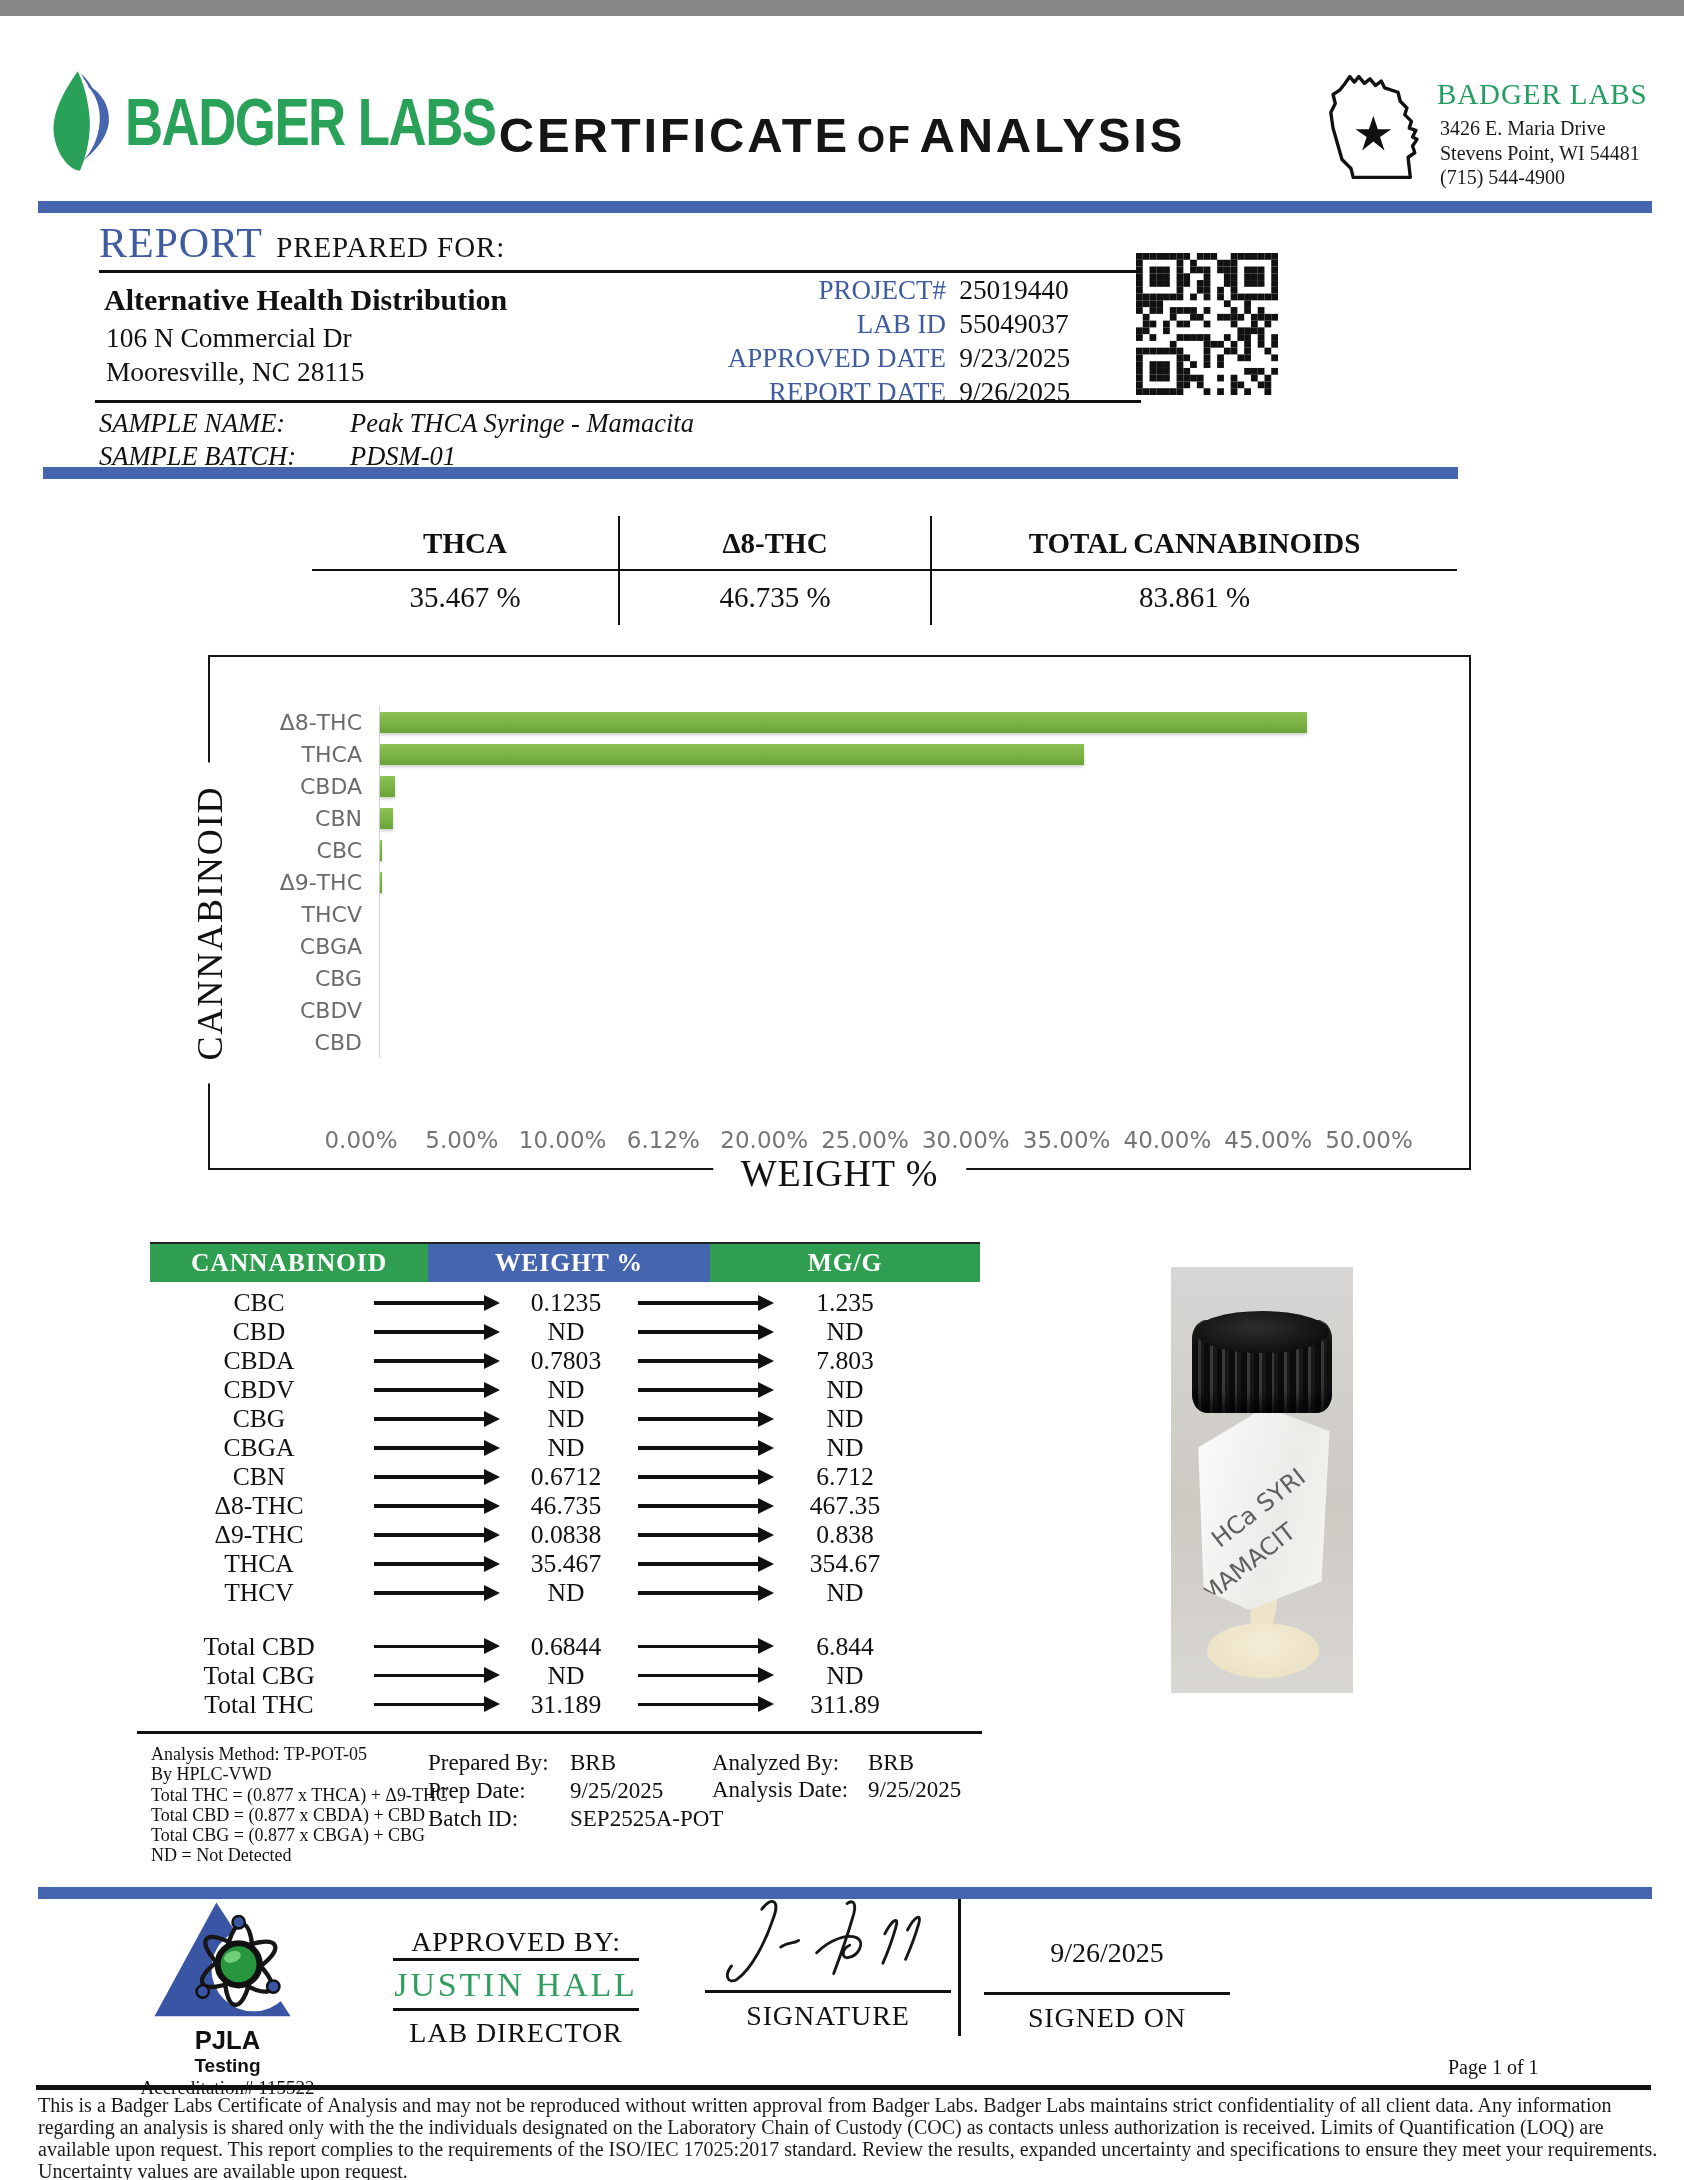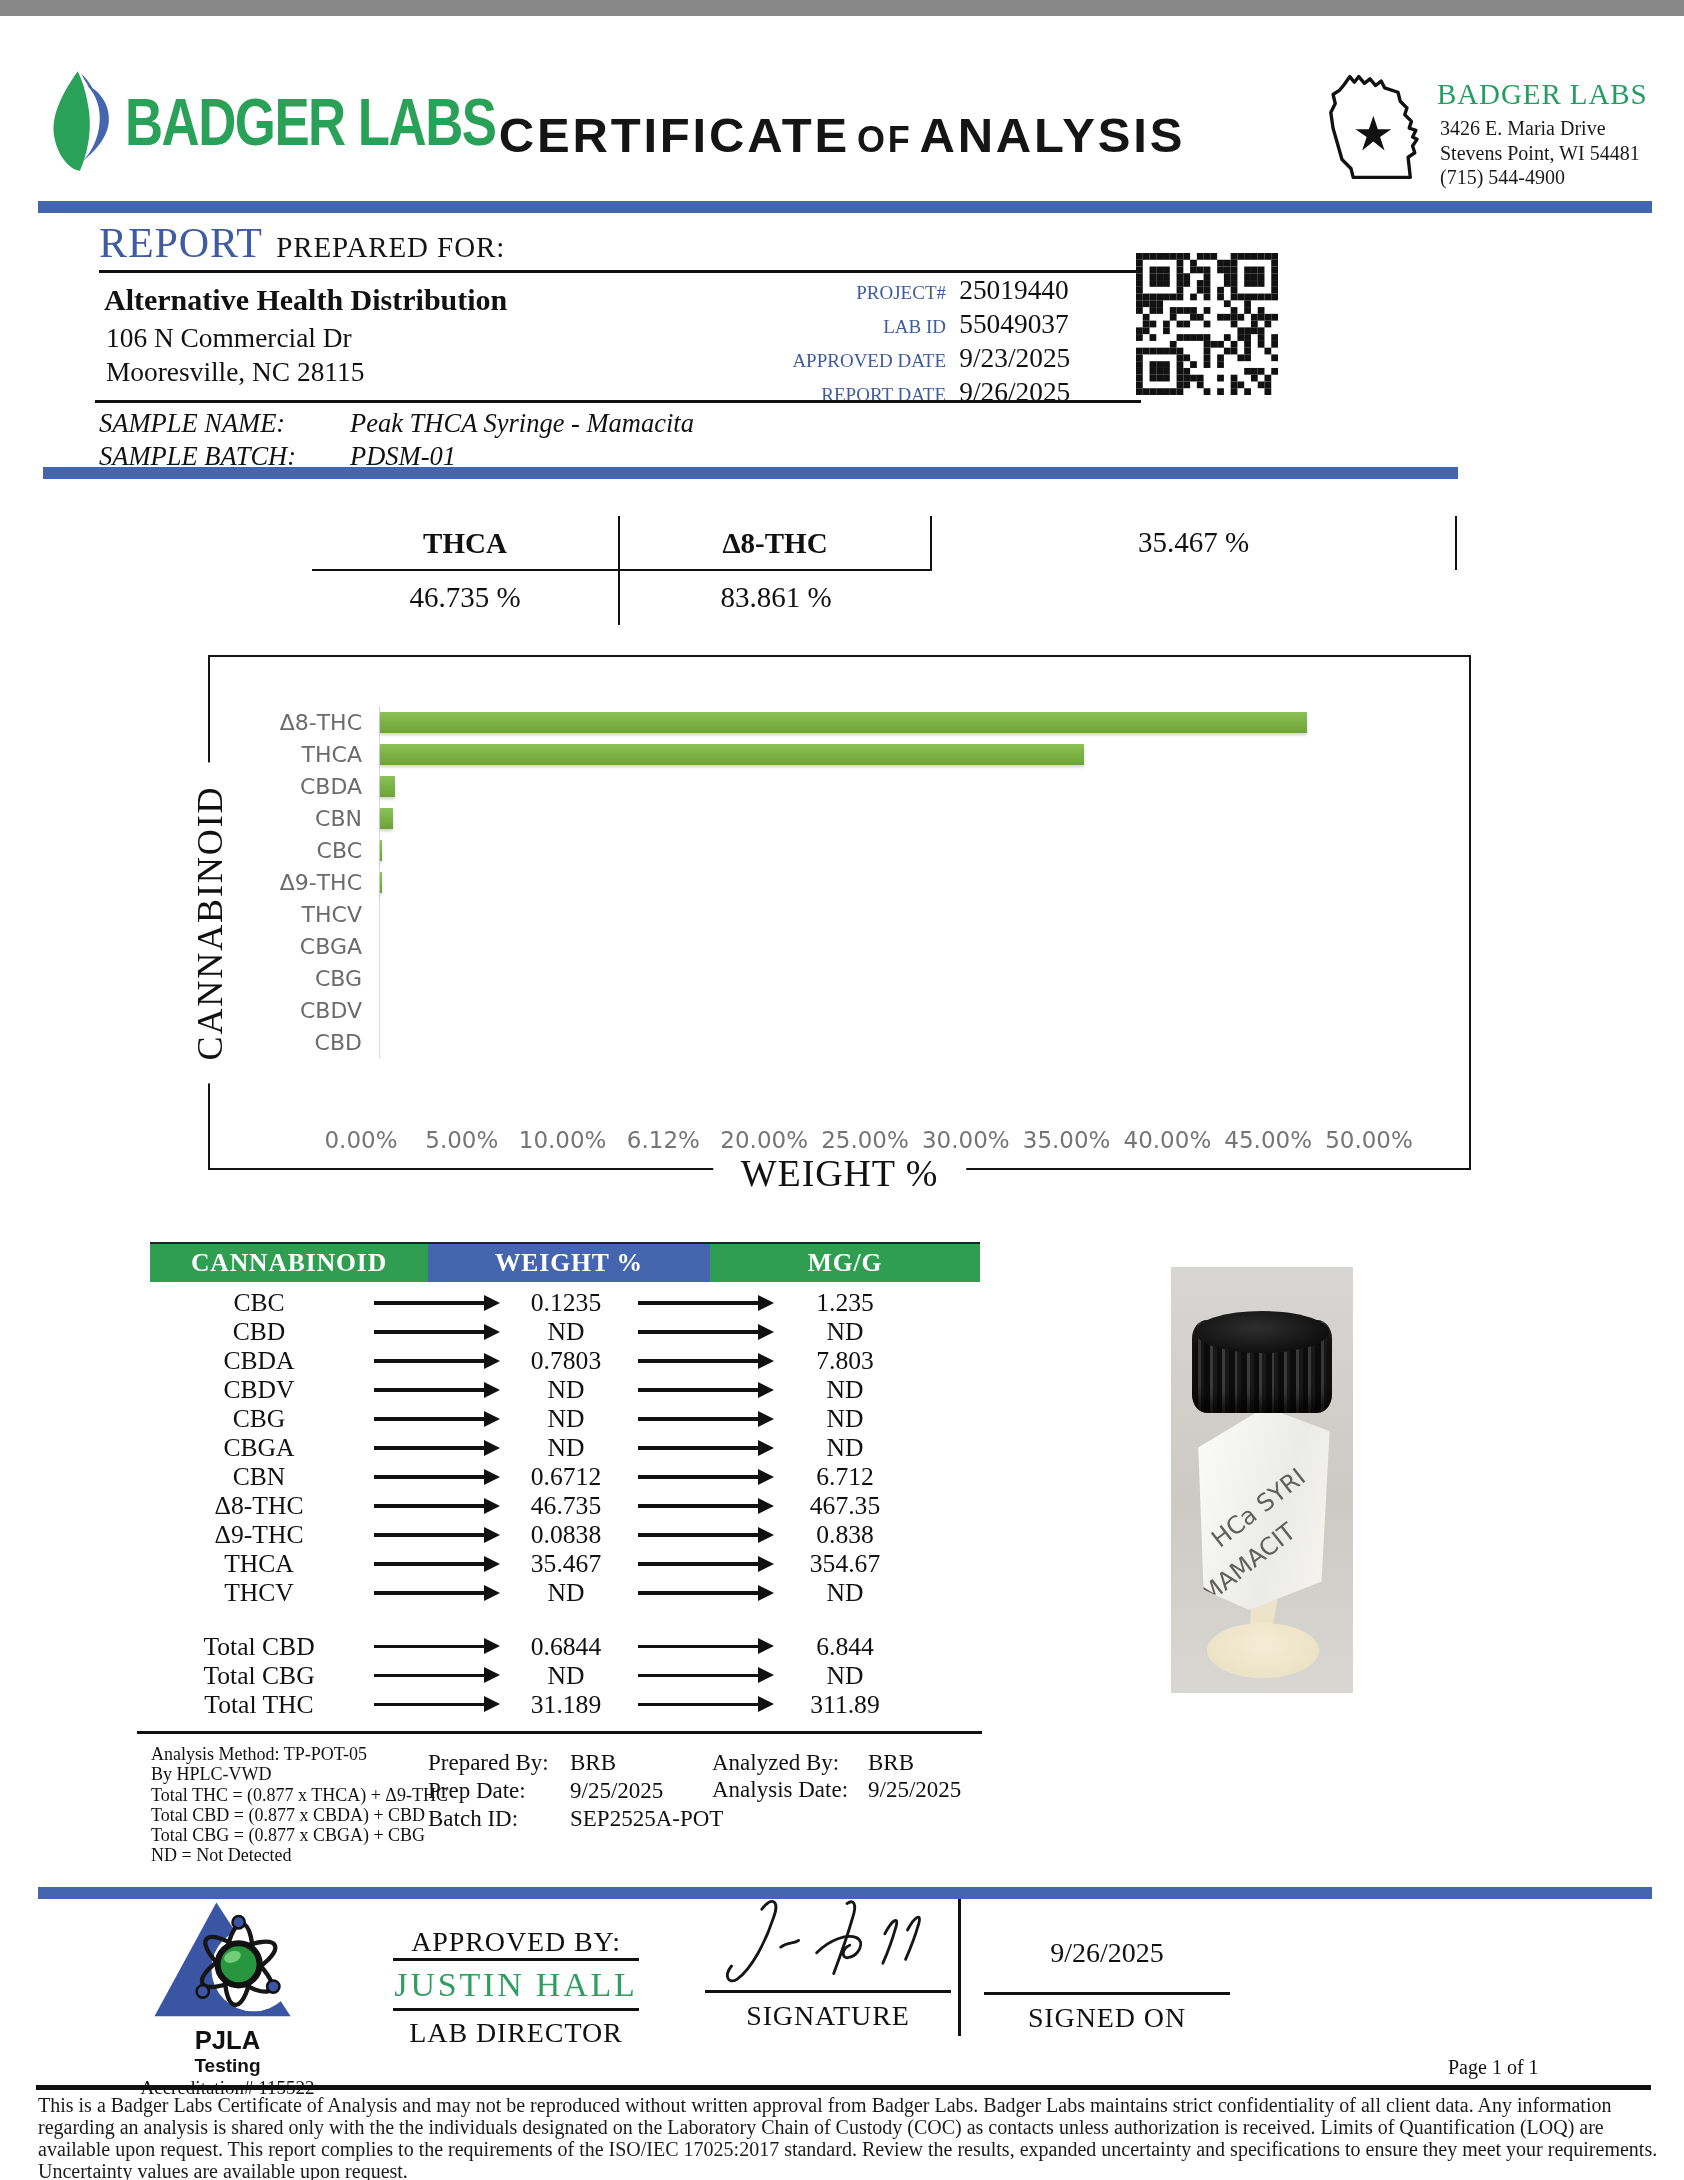--- a/index.html
+++ b/index.html
@@ -28,21 +28,21 @@
   .rep-head{left:99px;top:203px;white-space:nowrap;}
   .rep-head .w1{font-size:42px;color:#3e5c9f;letter-spacing:0.9px;}
   .rep-head .w2{font-size:29px;color:#151515;margin-left:9.5px;letter-spacing:0.9px;}
   .rule{background:#111;}
   .rule-head{left:99px;top:254px;width:1041px;height:2.8px;}
   .client-name{left:104px;top:267px;font-size:30px;font-weight:700;}
   .client-a1{left:106px;top:307px;font-size:27.4px;}
   .client-a2{left:106px;top:341px;font-size:27.4px;}
   .meta{left:653px;top:259px;width:435px;}
   .meta-row{display:flex;height:34px;align-items:baseline;}
-  .meta-label{width:293px;text-align:right;color:#3e5c9f;font-size:19px;}
+  .meta-label{width:293px;text-align:right;color:#3e5c9f;font-size:27px;}
   .meta-value{margin-left:13.2px;font-size:27.4px;color:#111;}
   .qr{left:1136px;top:237px;}
   .rule-meta{left:95px;top:384px;width:1046px;height:2.8px;}
   .sample{left:99px;top:392px;}
   .s-row{display:flex;height:33px;align-items:baseline;font-style:italic;}
   .s-label{width:251px;font-size:26.5px;}
   .s-value{font-size:26.5px;}
 
   
   .summary{left:312px;top:500px;width:1145px;display:grid;grid-template-columns:308px 312px 525px;}
@@ -443,20 +443,21 @@
       <span class="s-label">SAMPLE BATCH:</span>
       <span class="s-value">PDSM-01</span>
     </div>
   </div>
 
   <div class="abs bluebar bar2"></div>
 
   <div class="abs summary">
     <div class="sum-h cdiv">THCA</div>
     <div class="sum-h cdiv">Δ8-THC</div>
+    <div class="sum-h">TOTAL CANNABINOIDS</div>
     <div class="sum-v cdiv">35.467 %</div>
     <div class="sum-v cdiv">46.735 %</div>
     <div class="sum-v">83.861 %</div>
   </div>
 
   <div class="abs chart-box">
     <div class="chart-ylab">CANNABINOID</div>
     <div class="chart-xlab">WEIGHT %</div>
     <div class="chart-rows" id="chart-rows">
         <div class="crow">

